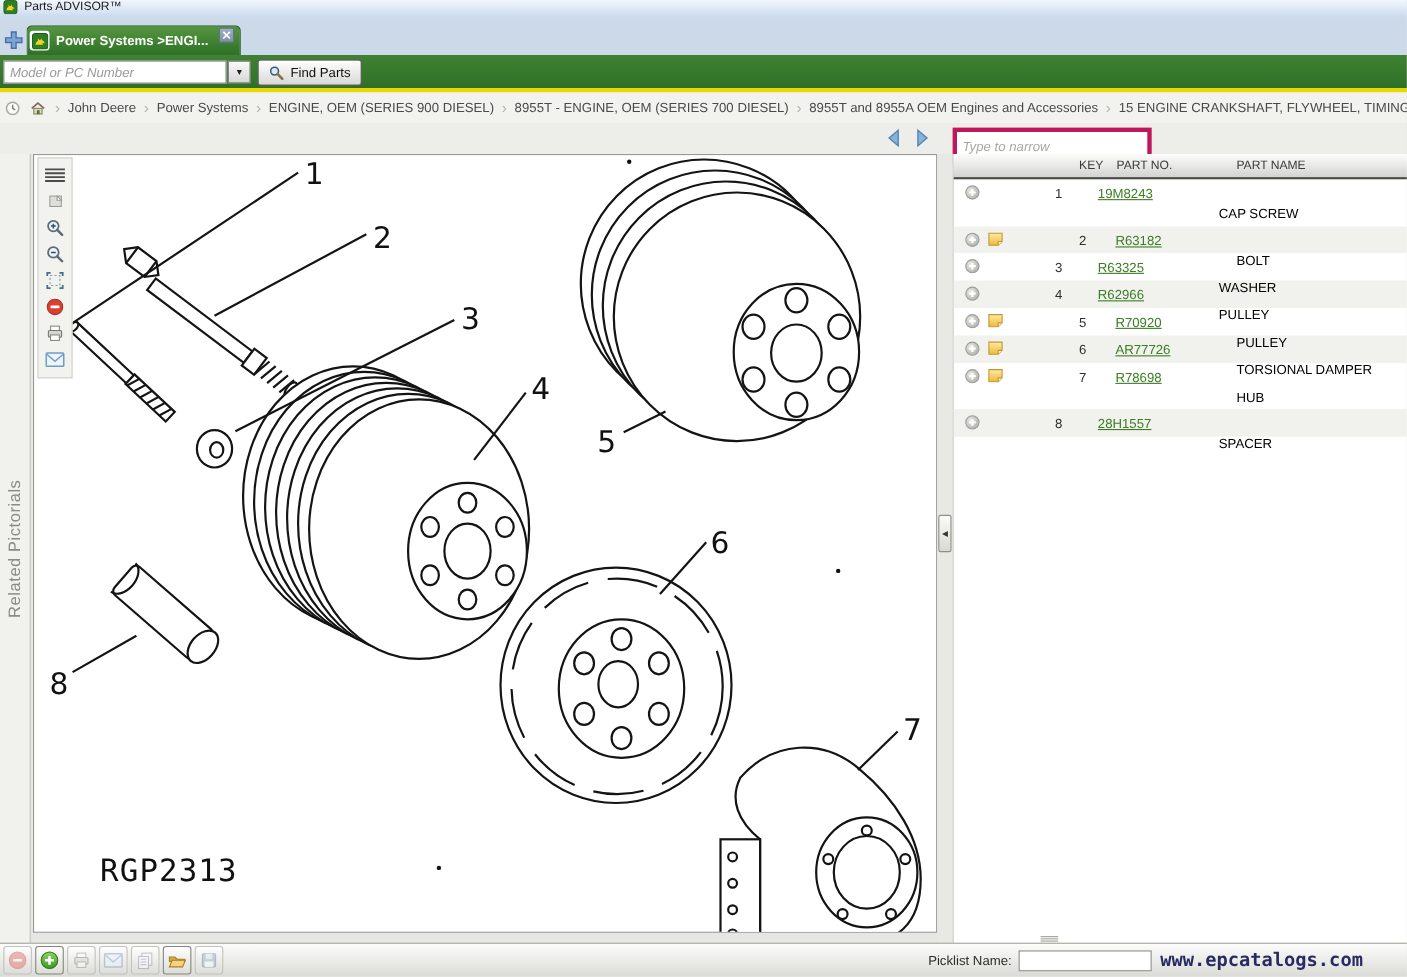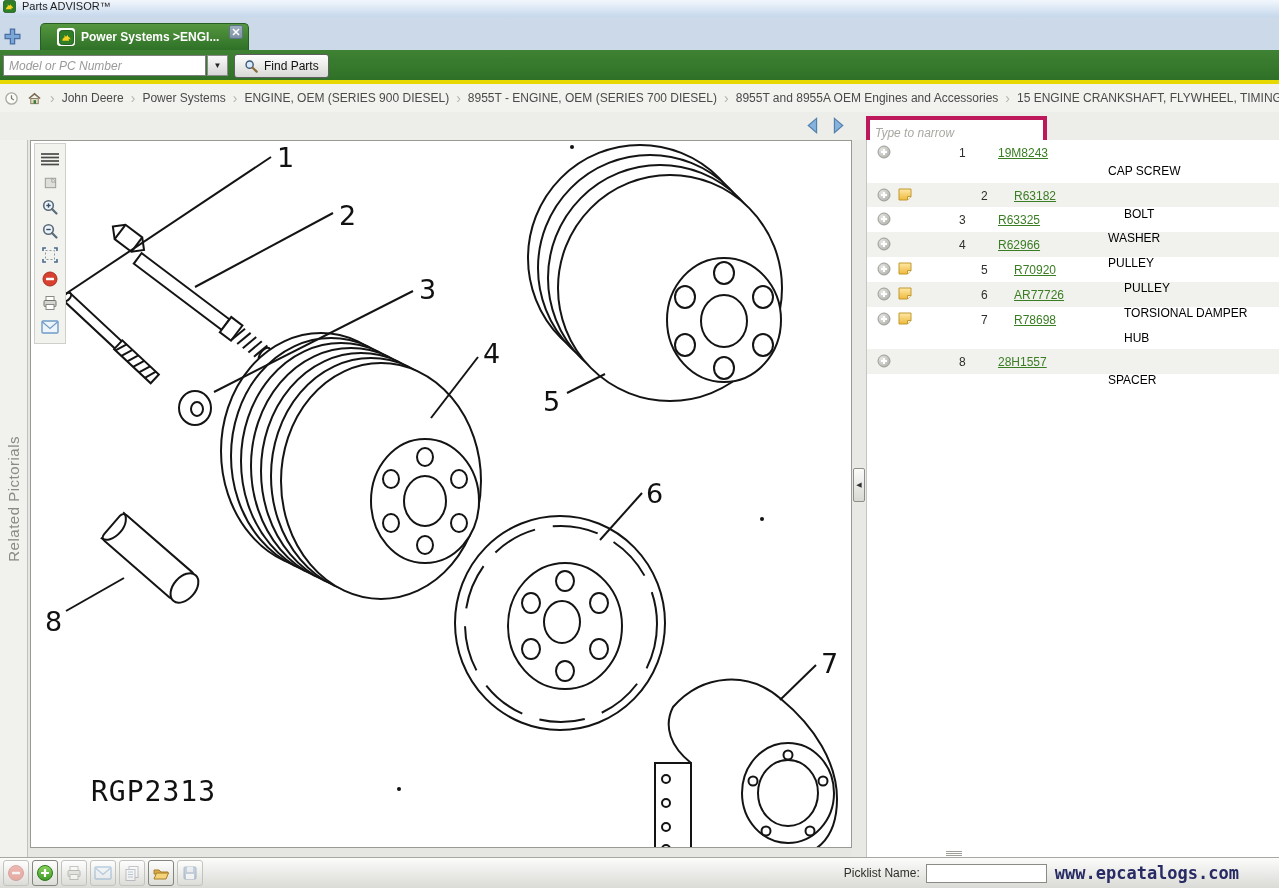--- a/index.html
+++ b/index.html
@@ -14,22 +14,22 @@
 svg{display:block}
 
 
 .titlebar{position:absolute;left:0;top:0;width:1279px;height:17px;
   background:linear-gradient(#f2f7fd,#c6d8ec);display:flex;align-items:flex-start;gap:6px;padding-left:3px}
 .titlebar .t{font-size:11px;color:#1c1c1c}
 
 
 .tabbar{position:absolute;left:0;top:17px;width:1279px;height:33px;background:#ccd9e9}
 .addtab{position:absolute;left:3px;top:9px;width:20px;height:20px;border:0;background:transparent;cursor:pointer}
-.tab{position:absolute;left:40px;top:6px;height:27px;display:flex;align-items:center;gap:6px;
-  padding:0 5px 0 16px;border-radius:5px 5px 0 0;border:1px solid #275f22;border-bottom:none;
+.tab{position:absolute;left:24px;top:6px;height:27px;display:flex;align-items:center;gap:6px;
+  padding:0 5px 0 2px;border-radius:5px 5px 0 0;border:1px solid #275f22;border-bottom:none;
   background:linear-gradient(#55963f,#2e7127);color:#fff;font-weight:bold;font-size:12px;cursor:pointer}
 .tab .badge{width:18px;height:18px;background:#fff;border-radius:3px;display:flex;align-items:center;justify-content:center}
 .tab .close{width:14px;height:14px;margin:-10px 0 0 4px;background:linear-gradient(#9fb0bf,#7d92a4);
   border:1px solid #5f7587;border-radius:2px;display:flex;align-items:center;justify-content:center;cursor:pointer}
 
 
 .greenbar{position:absolute;left:0;top:50px;width:1279px;height:30px;
   background:linear-gradient(#3f8233,#2f7027);display:flex;align-items:center}
 .modelinput{position:absolute;left:3px;top:5px;width:203px;height:21px;border:1px solid #7e7e7e;
   padding:0 5px;font-size:12px;font-family:"Liberation Sans",sans-serif}
@@ -424,20 +424,25 @@
     <circle cx="541" cy="6" r="2" fill="#111"></circle>
     <circle cx="731" cy="378" r="2" fill="#111"></circle>
     <circle cx="368" cy="648" r="2" fill="#111"></circle>
   </svg>
 </div>
 
 <div class="splitter"></div>
 <button class="collapse">◀</button>
 
 <div class="tpanel">
+  <div class="thead">
+    <span class="th-key">KEY</span>
+    <span class="th-pn">PART NO.</span>
+    <span class="th-name">PART NAME</span>
+  </div>
 
   <div class="trow h43 no-note">
     <span class="c-exp">
         <button class="expbtn">
           <svg width="14" height="14" viewBox="0 0 14 14">
             <circle cx="7" cy="7" r="6" fill="url(#ballg)" stroke="#9e9e99"></circle>
             <path d="M4,7 H10 M7,4 V10" stroke="#fff" stroke-width="2"></path>
           </svg>
         </button>
       </span>

